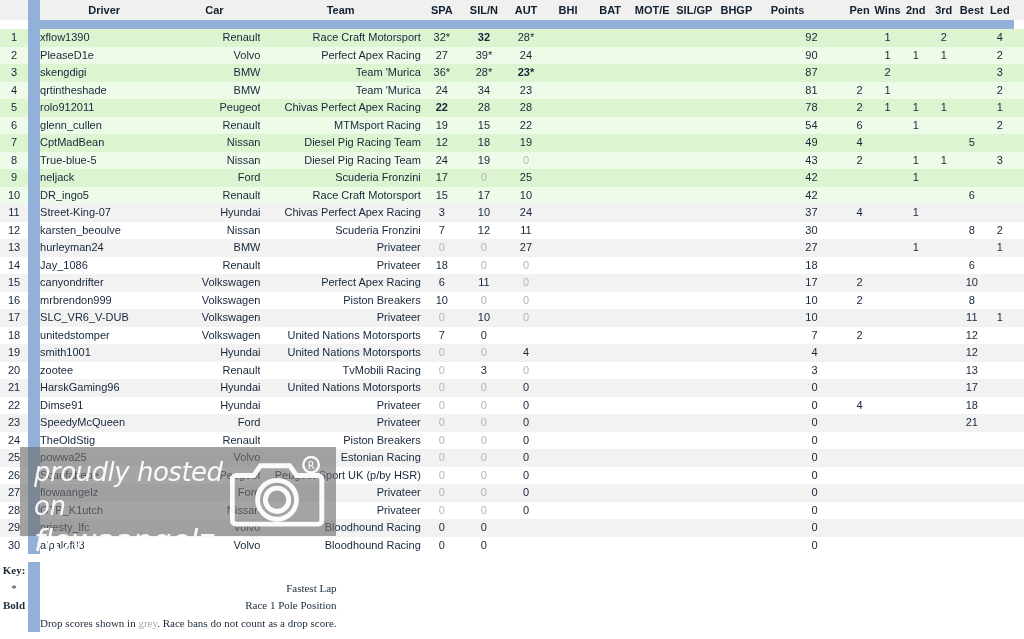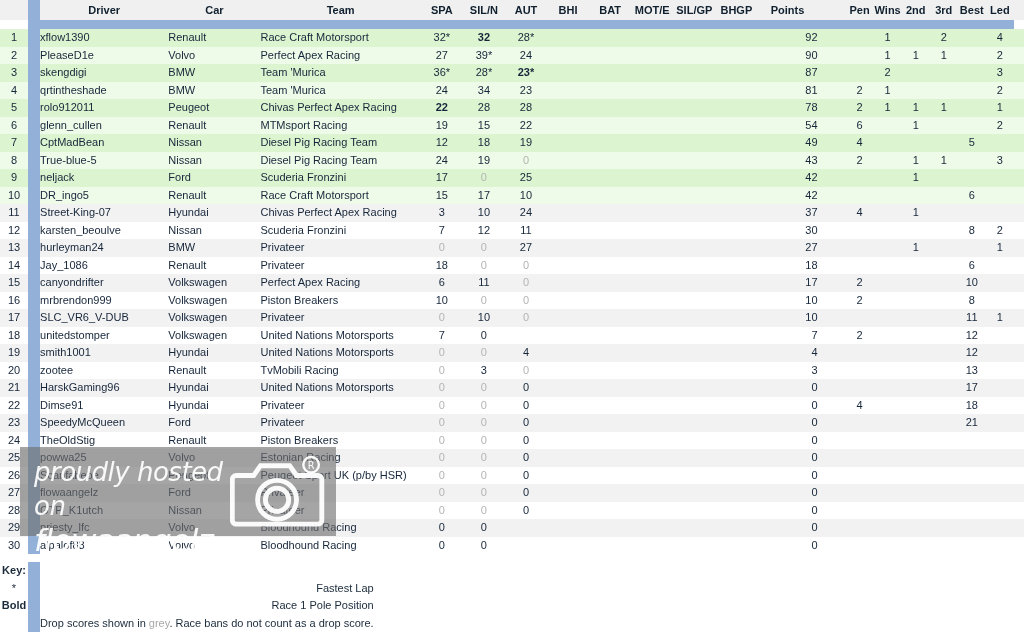--- a/index.html
+++ b/index.html
@@ -83,21 +83,21 @@
     font-weight: bold;
     font-size: 10.5px;
   }
   td.driver {
     font-weight: bold;
     padding-left: 10px;
     text-align: left;
   }
   td.car, td.team {
     padding-left: 8px;
-    text-align: left;
+    text-align: right;
   }
   td.rd, td.pts, td.stat { text-align: center; }
   td.pts { font-weight: bold; padding-right: 8px; text-align: right; }
   td.rd.b { font-weight: bold; }
   td.rd.grey { color: #b4b4b4; }
   td.stat { font-size: 10.5px; }
 
   
   .key-wrap {
     position: absolute;
@@ -105,20 +105,21 @@
     top: 562px;
     width: 1024px;
   }
   table.keytable { border-collapse: collapse; table-layout: fixed; }
   table.keytable td {
     padding: 0;
     height: 17.5px;
     line-height: 17.5px;
     font-size: 11px;
     white-space: nowrap;
+    font-family: Liberation Serif, serif;
   }
   td.key-label {
     width: 28px;
     text-align: center;
     font-weight: bold;
     font-size: 10.5px;
   }
   td.key-gut { width: 12px; background: #93b0d8; }
   td.key-text { padding-left: 10px; text-align: right; }
   td.key-star { font-weight: normal; font-size: 13px; }

